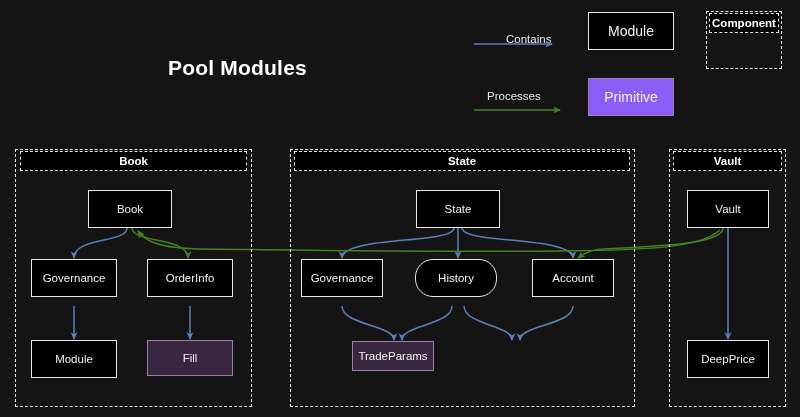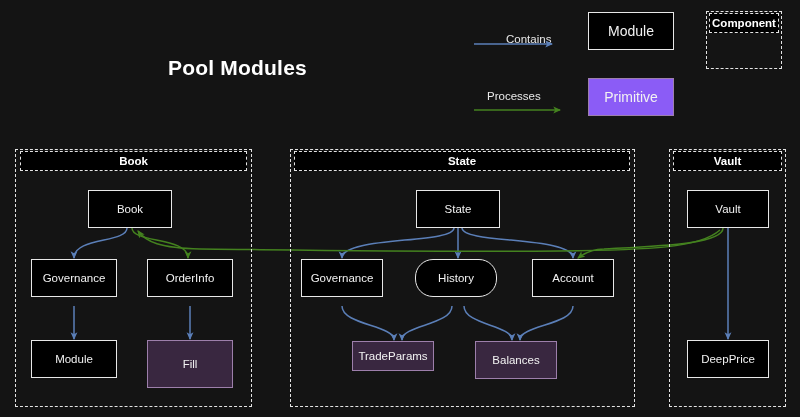--- a/index.html
+++ b/index.html
@@ -191,25 +191,24 @@
     <g fill="none" stroke-width="1.5">
       <path d="M 474 44 L 552 44" stroke="#5b7fb8" marker-end="url(#arrow-blue)"></path>
       <path d="M 474 110 L 560 110" stroke="#44821f" marker-end="url(#arrow-green)"></path>
     </g>
   </svg>
 
   <div class="node module" style="left:88px; top:190px; width:84px; height:38px;">Book</div>
   <div class="node module" style="left:31px; top:259px; width:86px; height:38px;">Governance</div>
   <div class="node module" style="left:147px; top:259px; width:86px; height:38px;">OrderInfo</div>
   <div class="node module" style="left:31px; top:340px; width:86px; height:38px;">Module</div>
-  <div class="node primitive" style="left:147px; top:340px; width:86px; height:48px;">Fill</div>
+  <div class="node primitive" style="left:147px; top:340px; width:86px; height:36px;">Fill</div>
 
   <div class="node module" style="left:416px; top:190px; width:84px; height:38px;">State</div>
   <div class="node module" style="left:301px; top:259px; width:82px; height:38px;">Governance</div>
   <div class="node module" style="left:415px; top:259px; width:82px; height:38px;border-radius:18px;">History</div>
   <div class="node module" style="left:532px; top:259px; width:82px; height:38px;">Account</div>
   <div class="node primitive" style="left:352px; top:341px; width:82px; height:30px;">TradeParams</div>
-  <div class="node primitive" style="left:475px; top:341px; width:82px; height:38px;">Balances</div>
 
   <div class="node module" style="left:687px; top:190px; width:82px; height:38px;">Vault</div>
   <div class="node module" style="left:687px; top:340px; width:82px; height:38px;">DeepPrice</div>
 
 </div>
 
 </body></html>

